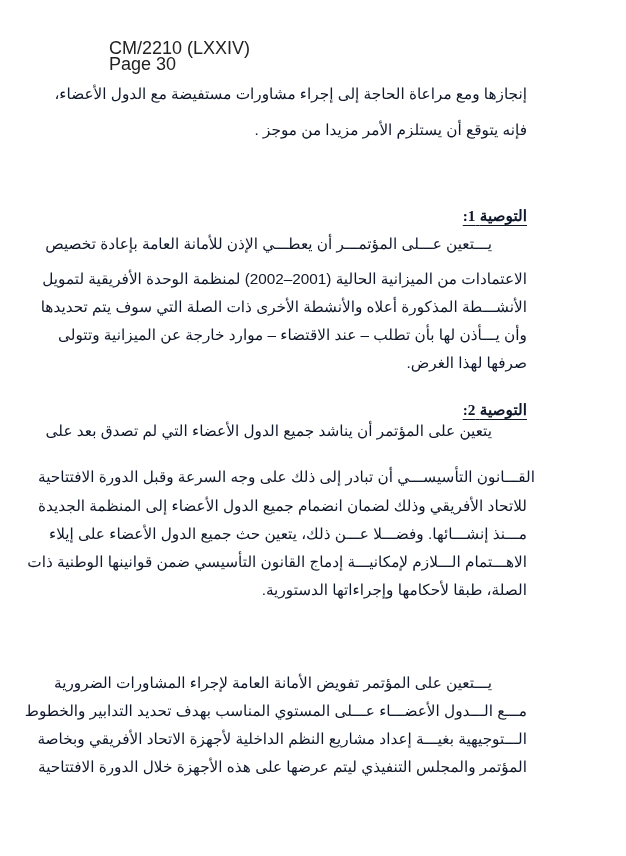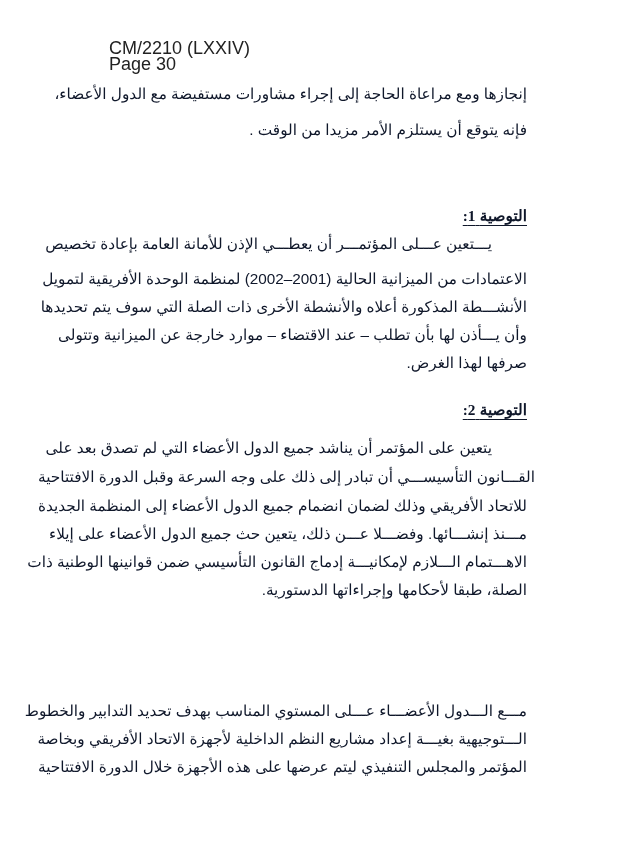--- a/index.html
+++ b/index.html
@@ -14,38 +14,39 @@
     .h b { font-family: "Liberation Serif", serif; font-weight: bold; }
   </style>
 </head>
 <body>
 
 <div class="page">
   <div class="hdr" style="top:40px;">CM/2210 (LXXIV)</div>
   <div class="hdr" style="top:56px;">Page 30</div>
 
   <div class="ln j" style="top:84px;">إنجازها ومع مراعاة الحاجة إلى إجراء مشاورات مستفيضة مع الدول الأعضاء،</div>
-  <div class="ln r" style="top:120px;">فإنه يتوقع أن يستلزم الأمر مزيدا من الوقت .</div>
+  <div class="ln r" style="top:120px;">فإنه يتوقع أن يستلزم الأمر مزيدا من موجز .</div>
 
 
   <div class="ln r" style="top:206px;">
     <span class="h"><span>التوصية</span> <b>1:</b></span>
   </div>
   <div class="ln j" style="top:234px; width:395px;">يـــتعين عـــلى المؤتمـــر أن يعطـــي الإذن للأمانة العامة بإعادة تخصيص</div>
   <div class="ln j" style="top:269px;">الاعتمادات من الميزانية الحالية (2001–2002) لمنظمة الوحدة الأفريقية لتمويل</div>
   <div class="ln j" style="top:297px;">الأنشـــطة المذكورة أعلاه والأنشطة الأخرى ذات الصلة التي سوف يتم تحديدها</div>
   <div class="ln j" style="top:325px;">وأن يـــأذن لها بأن تطلب – عند الاقتضاء – موارد خارجة عن الميزانية وتتولى</div>
   <div class="ln r" style="top:353px;">صرفها لهذا الغرض.</div>
 
   <div class="ln r" style="top:400px;">
     <span class="h"><span>التوصية</span> <b>2:</b></span>
   </div>
-  <div class="ln j" style="top:438px; width:395px;">يتعين على المؤتمر أن يناشد جميع الدول الأعضاء التي لم تصدق بعد على</div>
+  <div class="ln j" style="top:421px; width:395px;">يتعين على المؤتمر أن يناشد جميع الدول الأعضاء التي لم تصدق بعد على</div>
   <div class="ln j" style="top:467px;padding-left:8px;">القـــانون التأسيســـي أن تبادر إلى ذلك على وجه السرعة وقبل الدورة الافتتاحية</div>
   <div class="ln j" style="top:496px;">للاتحاد الأفريقي وذلك لضمان انضمام جميع الدول الأعضاء إلى المنظمة الجديدة</div>
   <div class="ln j" style="top:524px;">مـــنذ إنشـــائها. وفضـــلا عـــن ذلك، يتعين حث جميع الدول الأعضاء على إيلاء</div>
   <div class="ln j" style="top:552px;">الاهـــتمام الـــلازم لإمكانيـــة إدماج القانون التأسيسي ضمن قوانينها الوطنية ذات</div>
   <div class="ln r" style="top:580px;">الصلة، طبقا لأحكامها وإجراءاتها الدستورية.</div>
 
+  <div class="ln j" style="top:673px; width:395px;">يـــتعين على المؤتمر تفويض الأمانة العامة لإجراء المشاورات الضرورية</div>
   <div class="ln j" style="top:701px;">مـــع الـــدول الأعضـــاء عـــلى المستوي المناسب بهدف تحديد التدابير والخطوط</div>
   <div class="ln j" style="top:729px;">الـــتوجيهية بغيـــة إعداد مشاريع النظم الداخلية لأجهزة الاتحاد الأفريقي وبخاصة</div>
   <div class="ln j" style="top:757px;">المؤتمر والمجلس التنفيذي ليتم عرضها على هذه الأجهزة خلال الدورة الافتتاحية</div>
 </div>
 
 </body></html>

